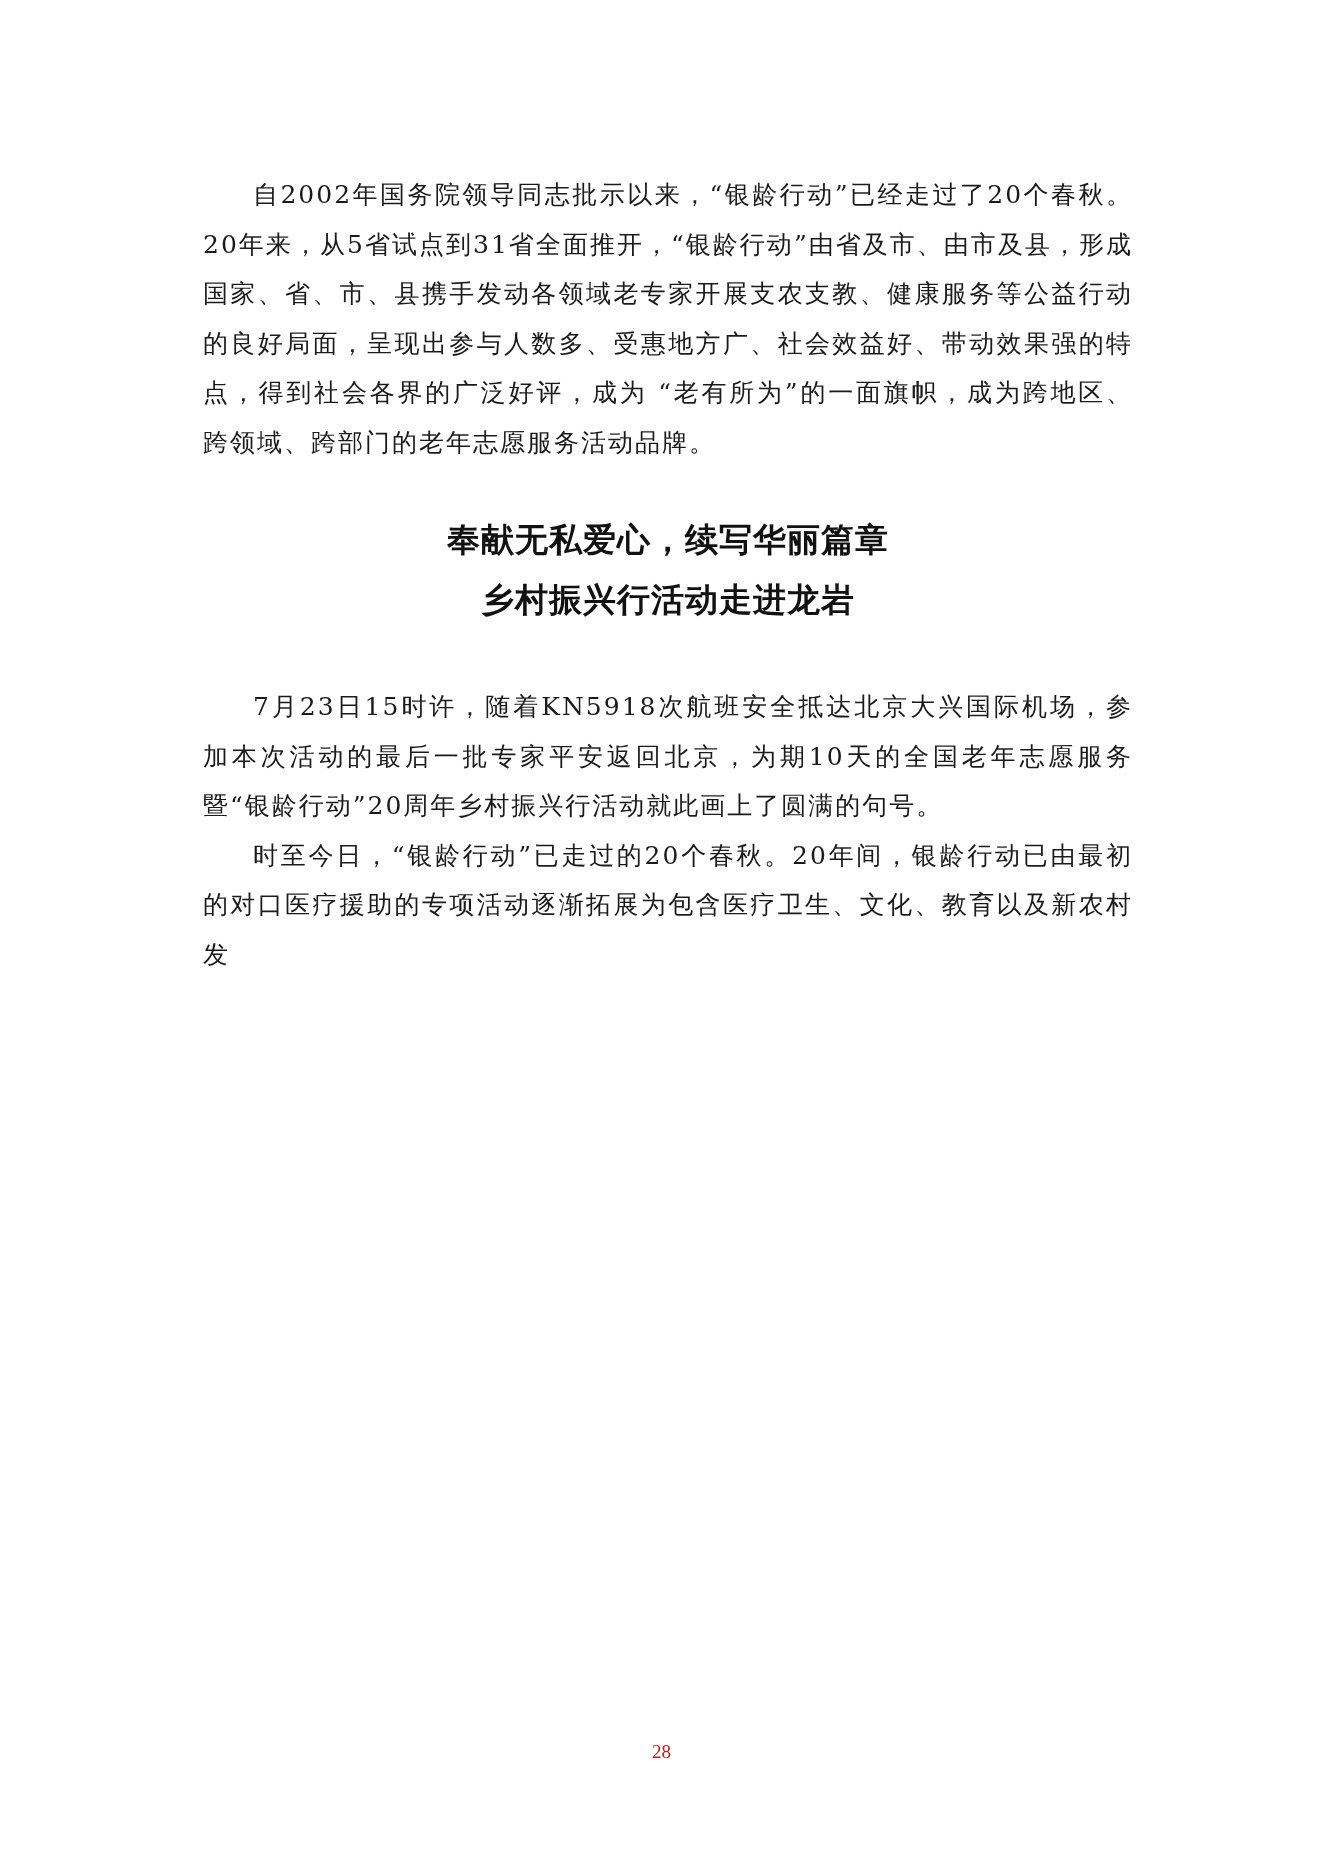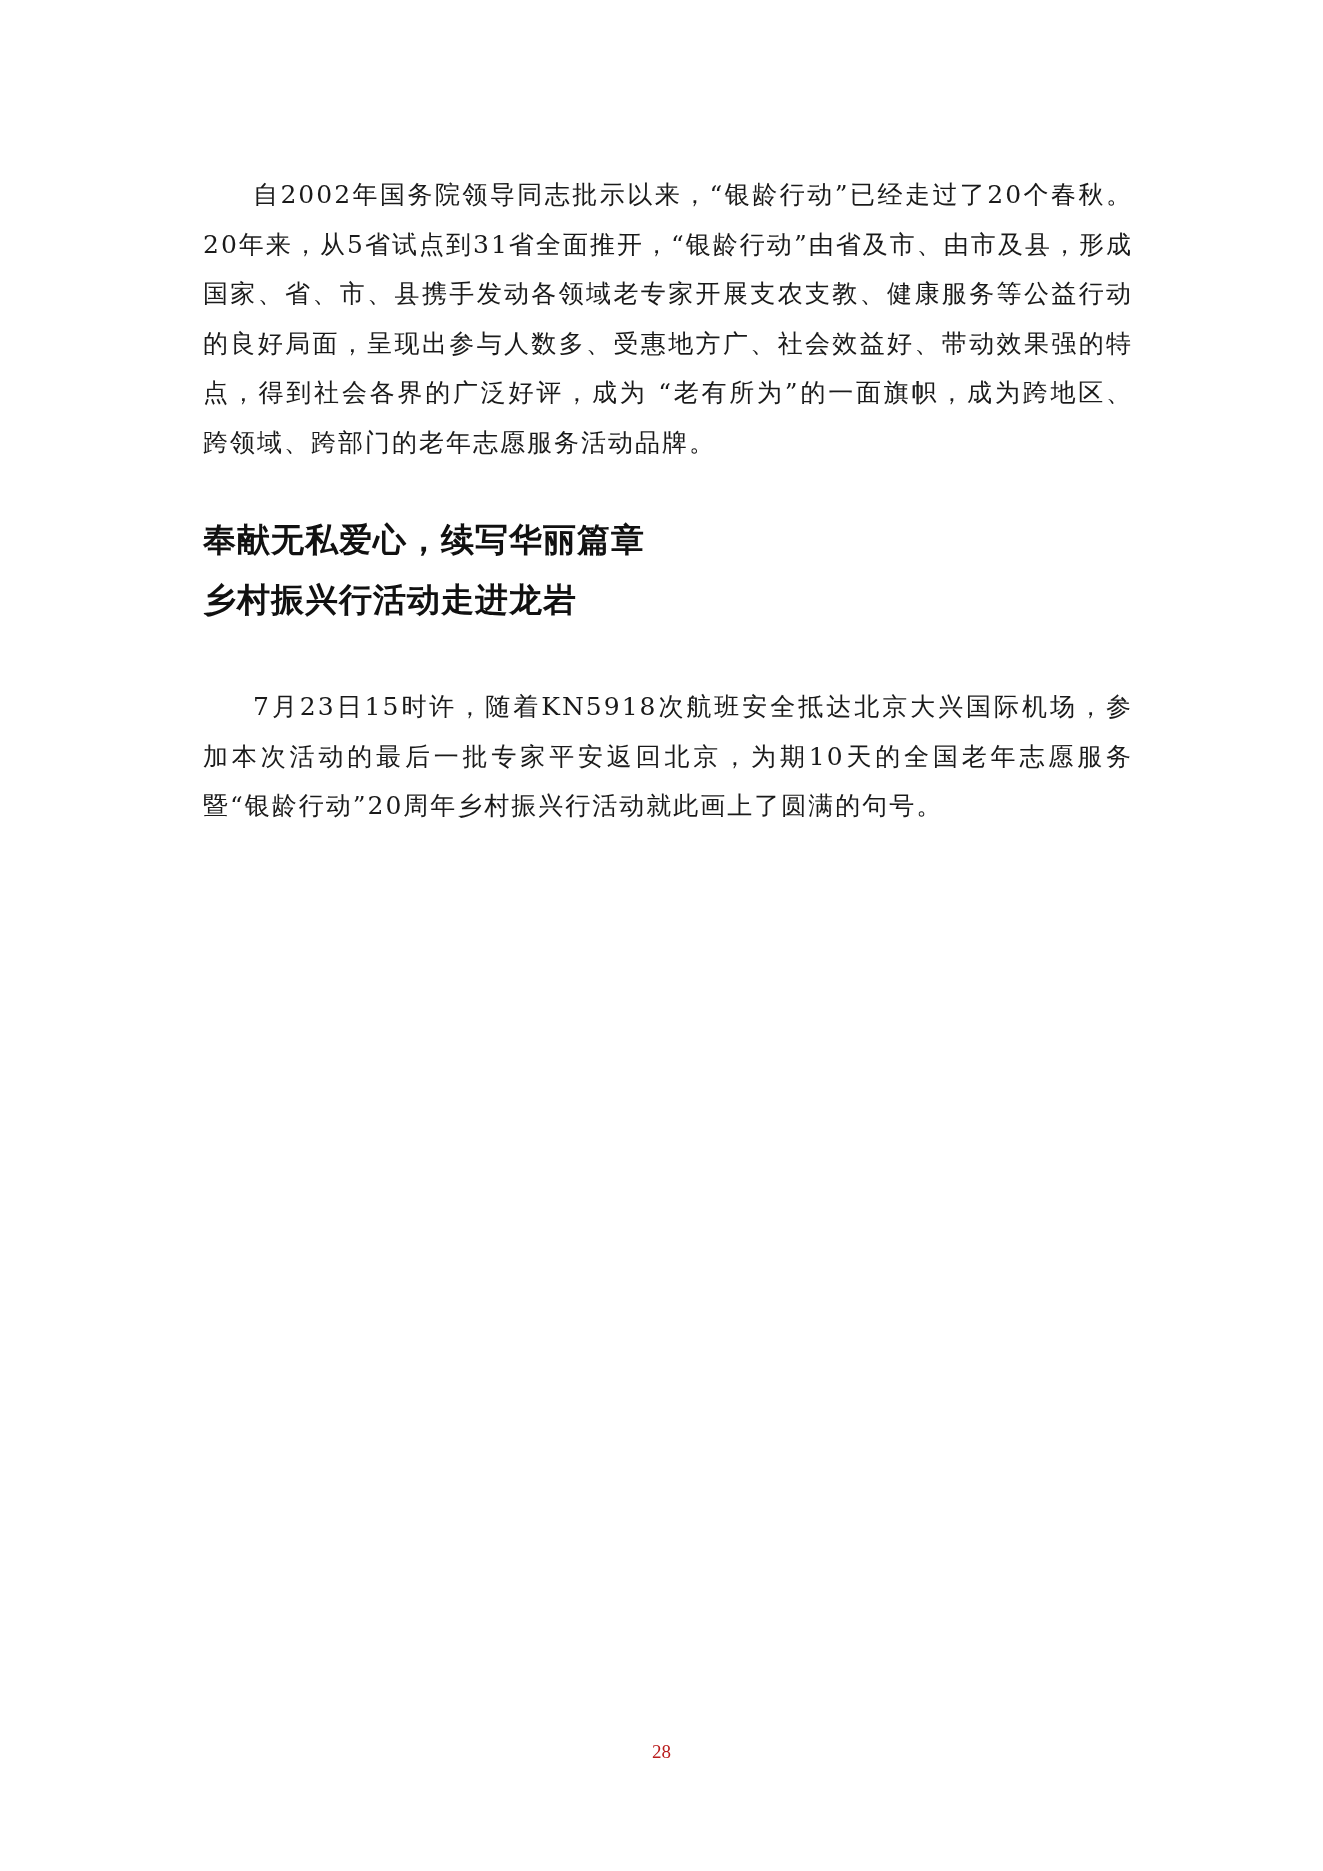--- a/index.html
+++ b/index.html
@@ -32,20 +32,21 @@
       margin: 0;
       font-size: 25px;
       line-height: 49.5px;
       text-align: justify;
       text-indent: 2em;
       letter-spacing: 2px;
       word-break: break-all;
     }
     .title-block {
       margin: 43px 0 52px 0;
+      text-align: center;
     }
     .title-line {
       font-family: "DejaVu Sans", "Liberation Sans", sans-serif;
       font-weight: bold;
       font-size: 33px;
       line-height: 60px;
       letter-spacing: 1px;
       color: #111111;
     }
     .page-number {
@@ -69,18 +70,19 @@
       <p class="para">自2002年国务院领导同志批示以来，“银龄行动”已经走过了20个春秋。20年来，从5省试点到31省全面推开，“银龄行动”由省及市、由市及县，形成国家、省、市、县携手发动各领域老专家开展支农支教、健康服务等公益行动的良好局面，呈现出参与人数多、受惠地方广、社会效益好、带动效果强的特点，得到社会各界的广泛好评，成为 “老有所为”的一面旗帜，成为跨地区、跨领域、跨部门的老年志愿服务活动品牌。</p>
     </section>
 
     <header class="title-block">
       <div class="title-line">奉献无私爱心，续写华丽篇章</div>
       <div class="title-line">乡村振兴行活动走进龙岩</div>
     </header>
 
     <section>
       <p class="para">7月23日15时许，随着KN5918次航班安全抵达北京大兴国际机场，参加本次活动的最后一批专家平安返回北京，为期10天的全国老年志愿服务暨“银龄行动”20周年乡村振兴行活动就此画上了圆满的句号。</p>
+      <p class="para">时至今日，“银龄行动”已走过的20个春秋。20年间，银龄行动已由最初的对口医疗援助的专项活动逐渐拓展为包含医疗卫生、文化、教育以及新农村发</p>
     </section>
 
   </div>
 
   <div class="page-number">28</div>
 </div>
 
 </body></html>

